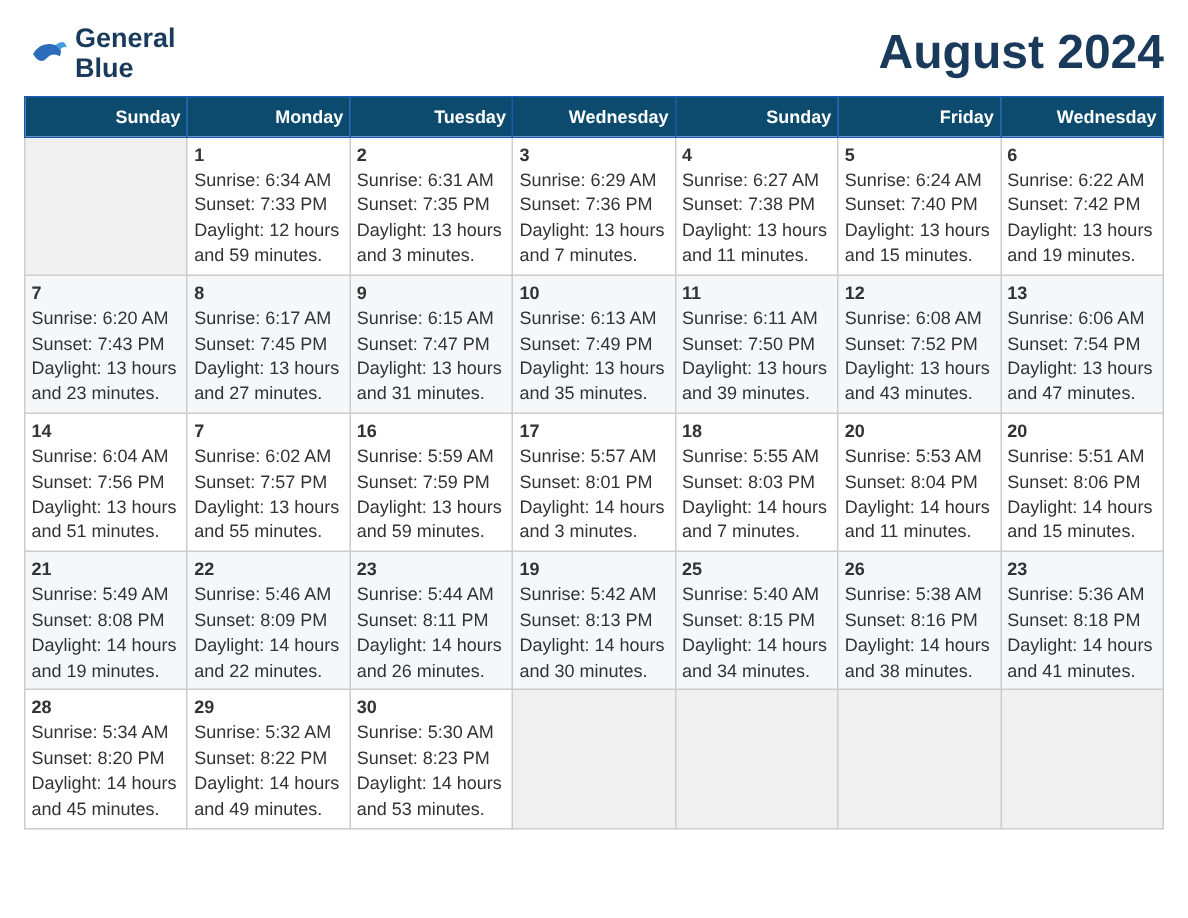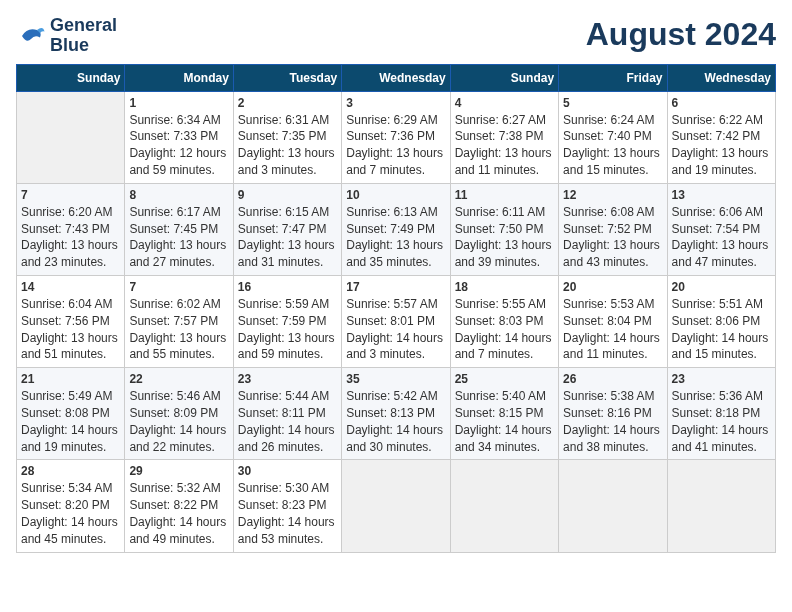--- a/index.html
+++ b/index.html
@@ -215,21 +215,21 @@
         </td>
         <td>
           <span class="day-num">22</span>
           <div class="day-info">Sunrise: 5:46 AM<br>Sunset: 8:09 PM<br>Daylight: 14 hours<br>and 22 minutes.</div>
         </td>
         <td>
           <span class="day-num">23</span>
           <div class="day-info">Sunrise: 5:44 AM<br>Sunset: 8:11 PM<br>Daylight: 14 hours<br>and 26 minutes.</div>
         </td>
         <td>
-          <span class="day-num">35</span>
+          <span class="day-num">19</span>
           <div class="day-info">Sunrise: 5:42 AM<br>Sunset: 8:13 PM<br>Daylight: 14 hours<br>and 30 minutes.</div>
         </td>
         <td>
           <span class="day-num">25</span>
           <div class="day-info">Sunrise: 5:40 AM<br>Sunset: 8:15 PM<br>Daylight: 14 hours<br>and 34 minutes.</div>
         </td>
         <td>
           <span class="day-num">26</span>
           <div class="day-info">Sunrise: 5:38 AM<br>Sunset: 8:16 PM<br>Daylight: 14 hours<br>and 38 minutes.</div>
         </td>

